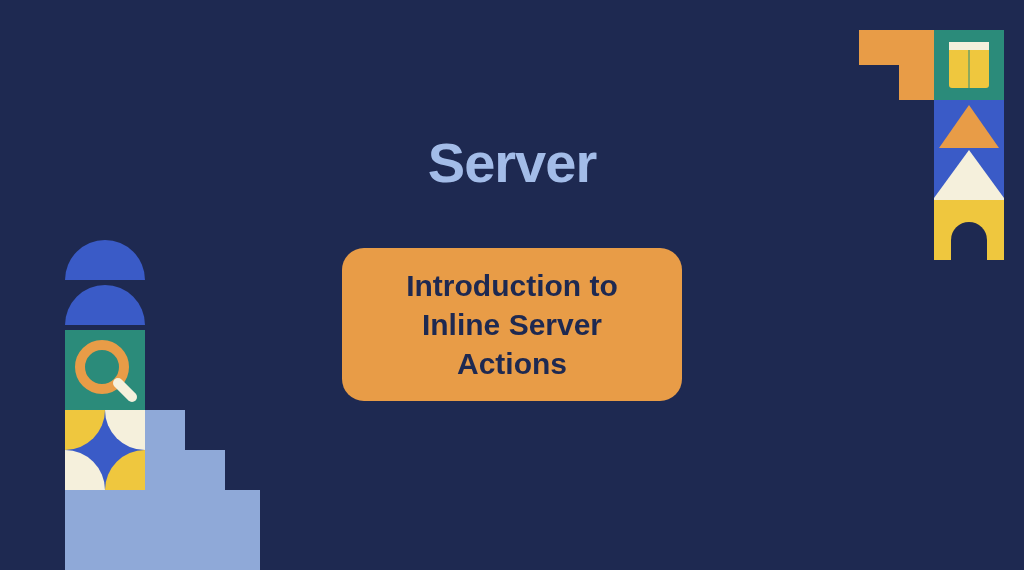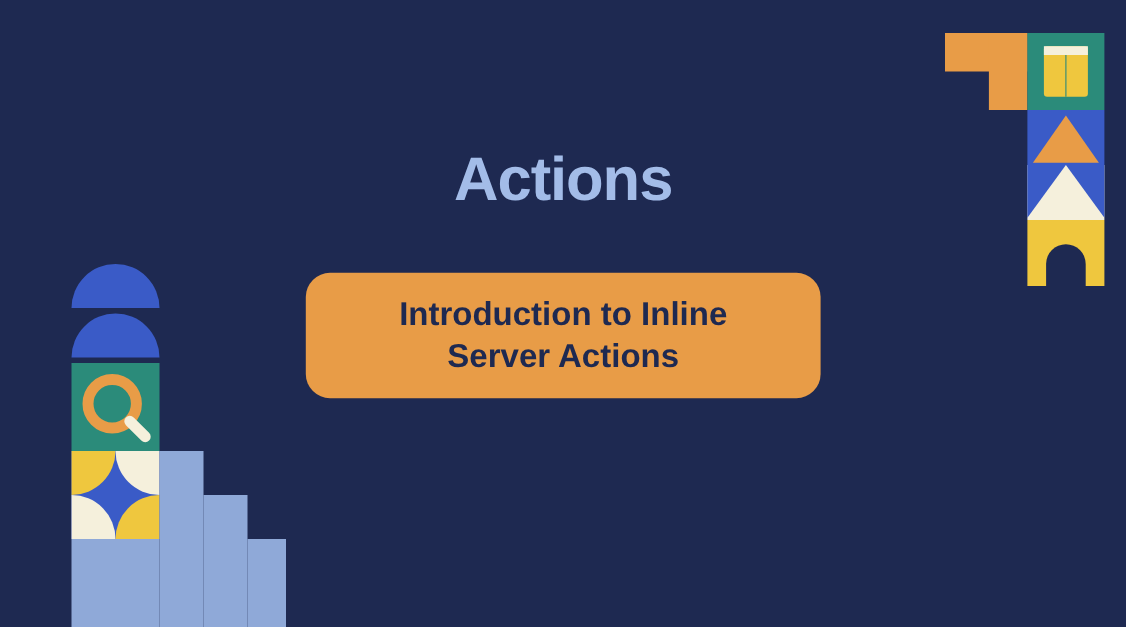--- a/index.html
+++ b/index.html
@@ -31,41 +31,41 @@
       left: 50%;
       transform: translateX(-50%);
       background: #e89c47;
       color: #1e2951;
       font-size: 30px;
       font-weight: 600;
       padding: 18px 42px;
       border-radius: 22px;
       text-align: center;
       line-height: 1.3;
-      width: 468px;
+      width: 340px;
     }
     .decoration-left {
       position: absolute;
       left: 50px;
       bottom: 0;
       width: 210px;
       height: 340px;
     }
     .decoration-right {
       position: absolute;
       right: 15px;
       top: 30px;
       width: 150px;
       height: 280px;
     }
   </style>
 </head>
 <body>
 
-<div class="brand-title">Actions</div>
+<div class="brand-title">Server</div>
 
 <div class="subtitle-badge">Introduction to Inline Server Actions</div>
 
 <div class="decoration-left">
   <svg width="210" height="340" viewBox="0 0 210 340">
 
     <path d="M 15 50 A 40 40 0 0 1 95 50 Z" fill="#3a5bc7"></path>
 
     <path d="M 15 95 A 40 40 0 0 1 95 95 Z" fill="#3a5bc7"></path>
 

